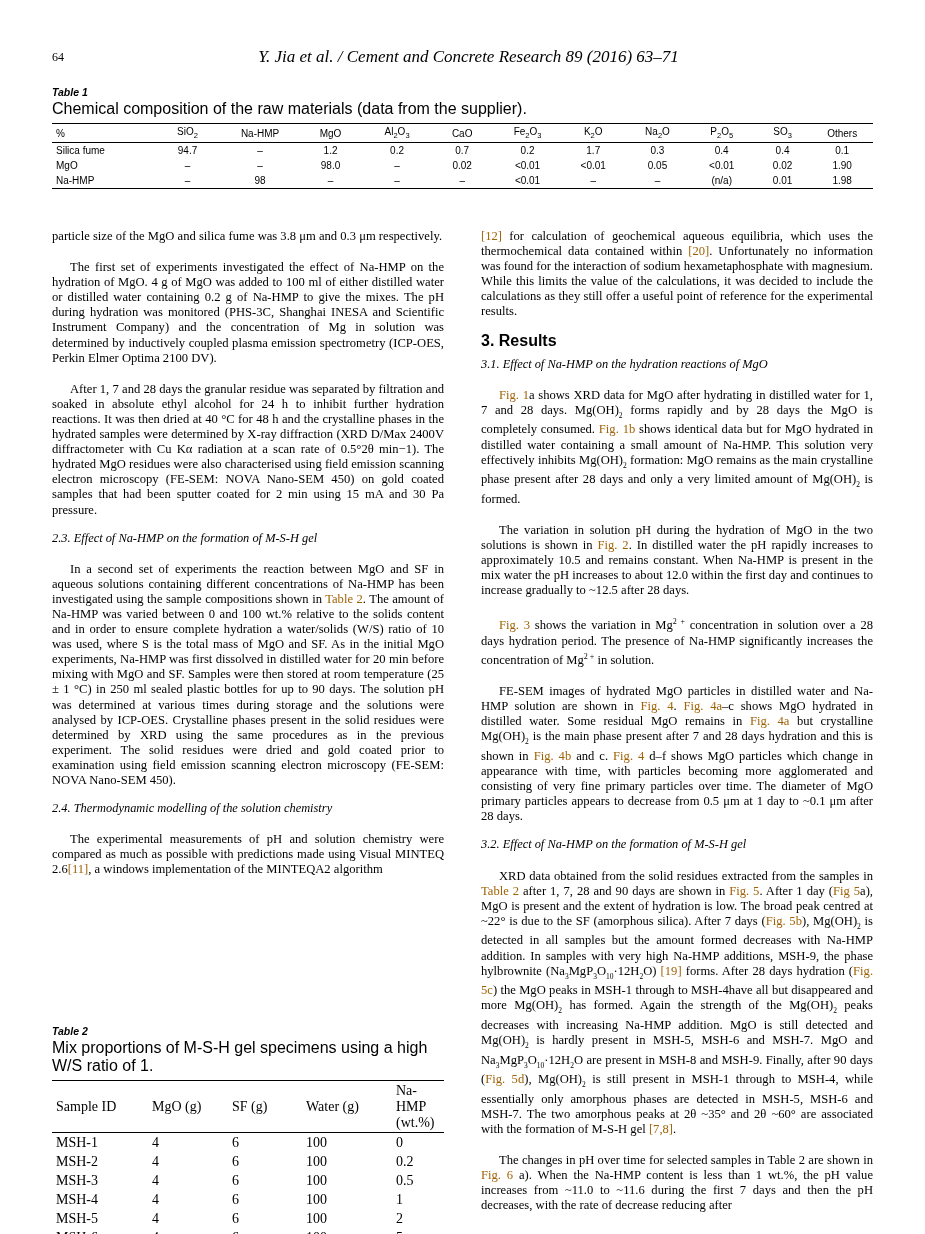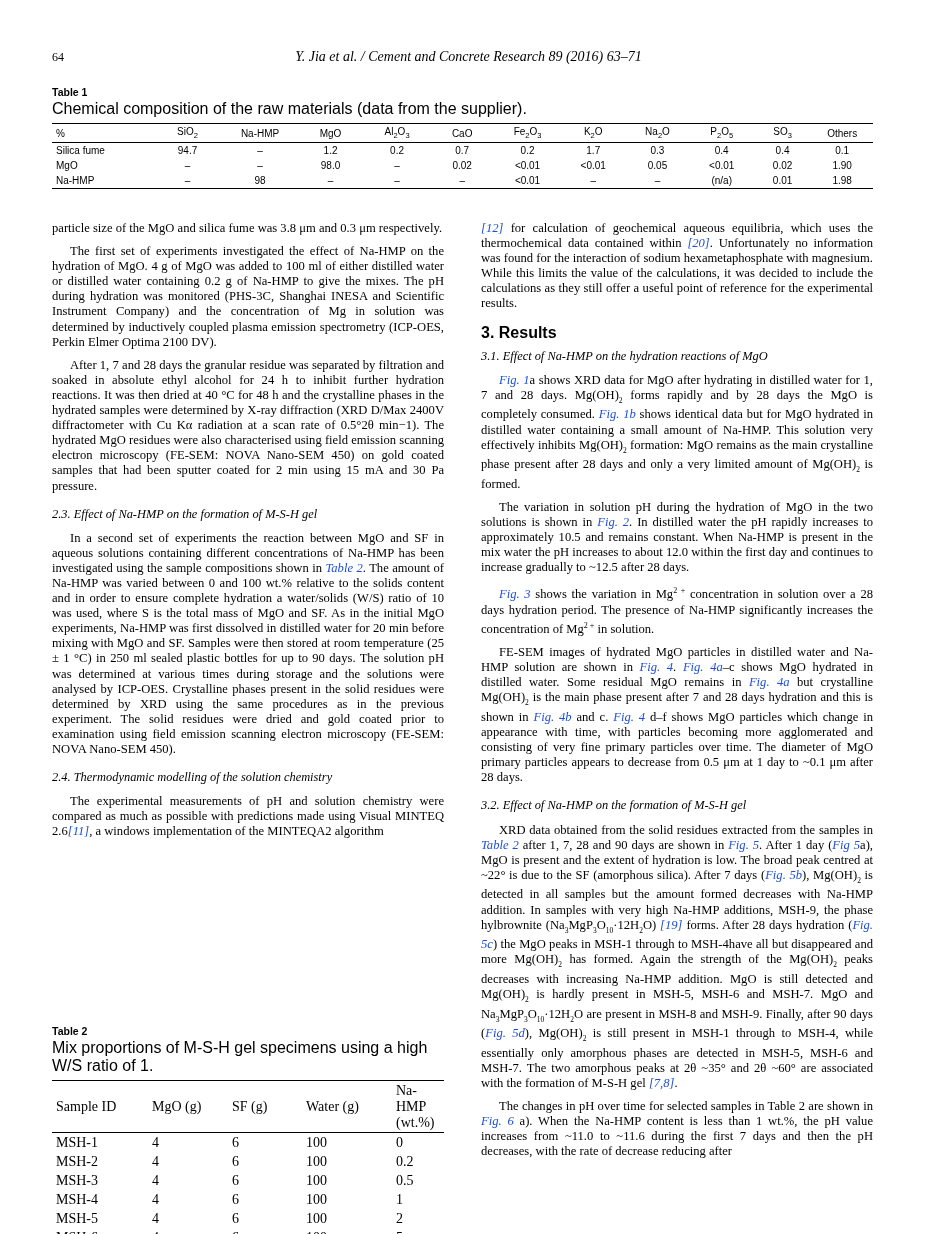--- a/index.html
+++ b/index.html
@@ -30,35 +30,36 @@
     font-size: 11.5px;
     line-height: 14px;
   }
   .folio {
     float: left;
     font-size: 12px;
   }
   .head-center {
     text-align: center;
     font-style: italic;
-    font-size: 14px;
+    font-size: 17px;
   }
 
   
   .table1-wrap {
     position: absolute;
     top: 86px;
     left: 52px;
     width: 821px;
   }
   .tbl-caption-label {
     font-family: "Liberation Sans", sans-serif;
     font-weight: bold;
     font-size: 10.5px;
     margin: 0 0 2px 0;
+    font-style: italic;
   }
   .tbl-caption-text {
     font-family: "Liberation Sans", sans-serif;
     font-size: 16px;
     margin: 0 0 5px 0;
   }
   table.sci {
     border-collapse: collapse;
     width: 100%;
     font-family: "Liberation Sans", sans-serif;
@@ -90,38 +91,38 @@
     top: 213px;
     width: 392px;
     font-size: 12.6px;
     line-height: 15.1px;
     text-align: justify;
   }
   .col-left { left: 52px; }
   .col-right { left: 481px; }
 
   p.body {
-    margin: 8px 0 0 0;
+    margin: 16px 0 0 0;
     text-indent: 18px;
   }
   p.body.noindent { text-indent: 0; }
   h3.sec {
     font-family: "Liberation Sans", sans-serif;
     font-size: 16px;
     font-weight: bold;
     margin: 13px 0 9px 0;
   }
   h4.subsec {
     font-size: 12.4px;
     font-style: italic;
     font-weight: normal;
     margin: 13px 0 9px 0;
     font-family: "Liberation Serif", serif;
   }
-  .lnk { color: #1d4ed8; font-style: italic; }
+  .lnk { color: #a16207; }
 
   
   .table2-wrap {
     position: absolute;
     left: 52px;
     top: 1025px;
     width: 392px;
   }
   table.sci2 {
     border-collapse: collapse;

